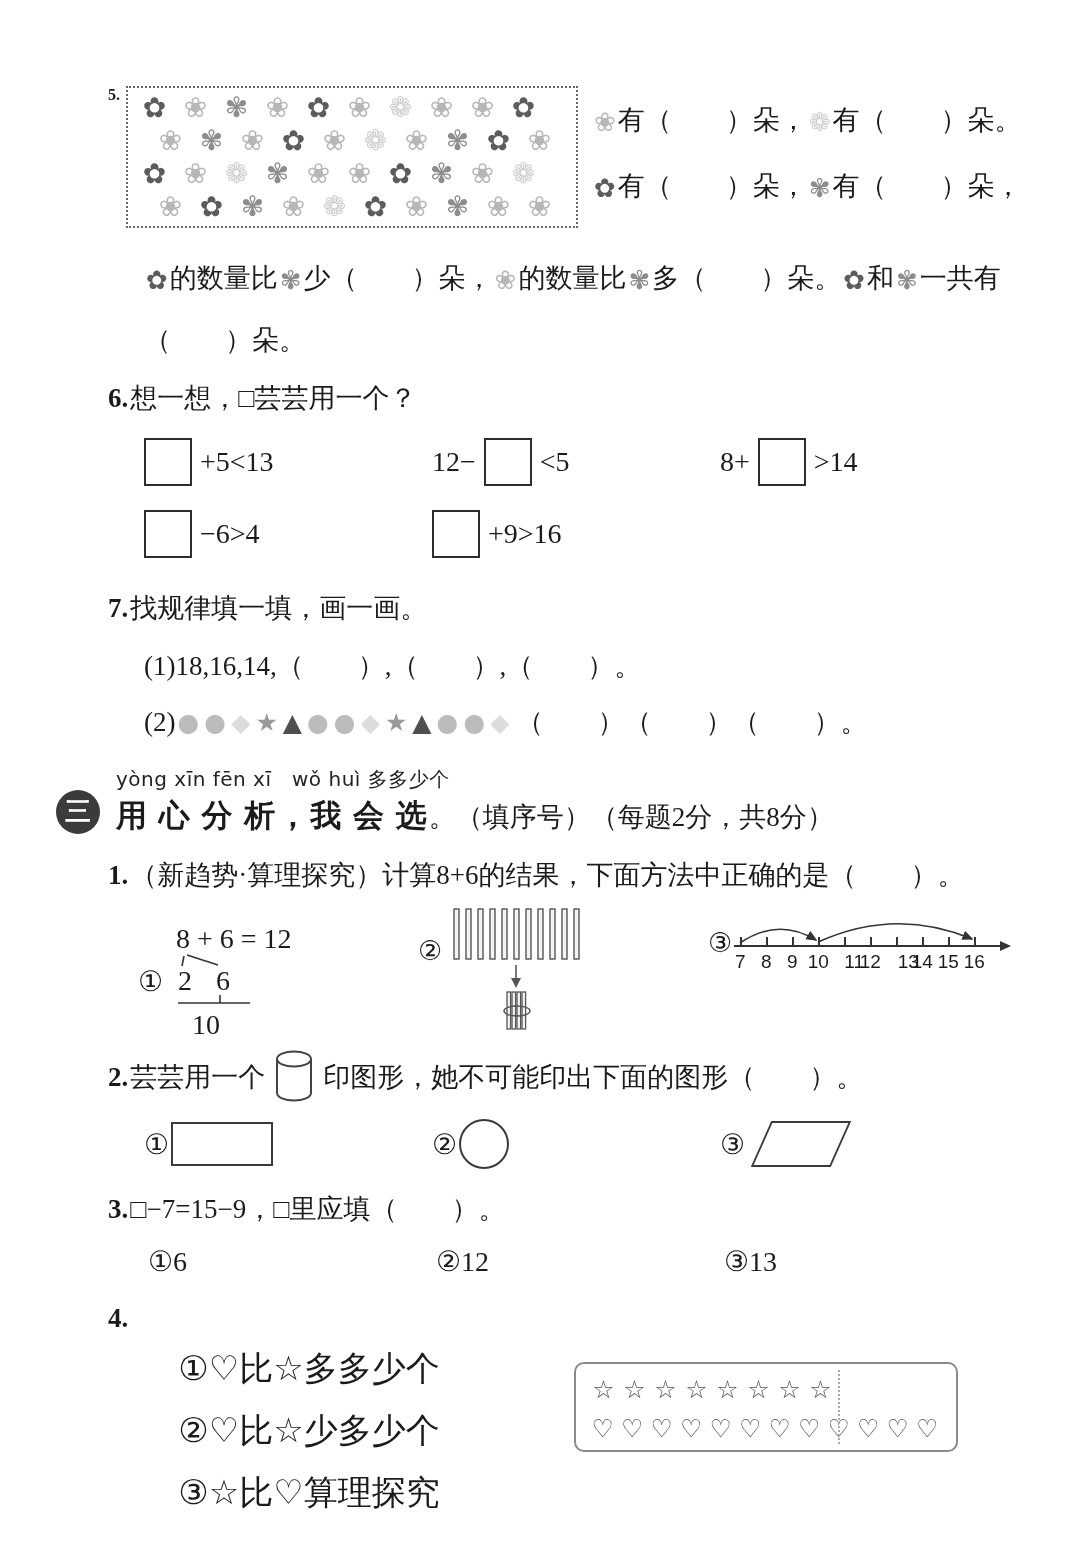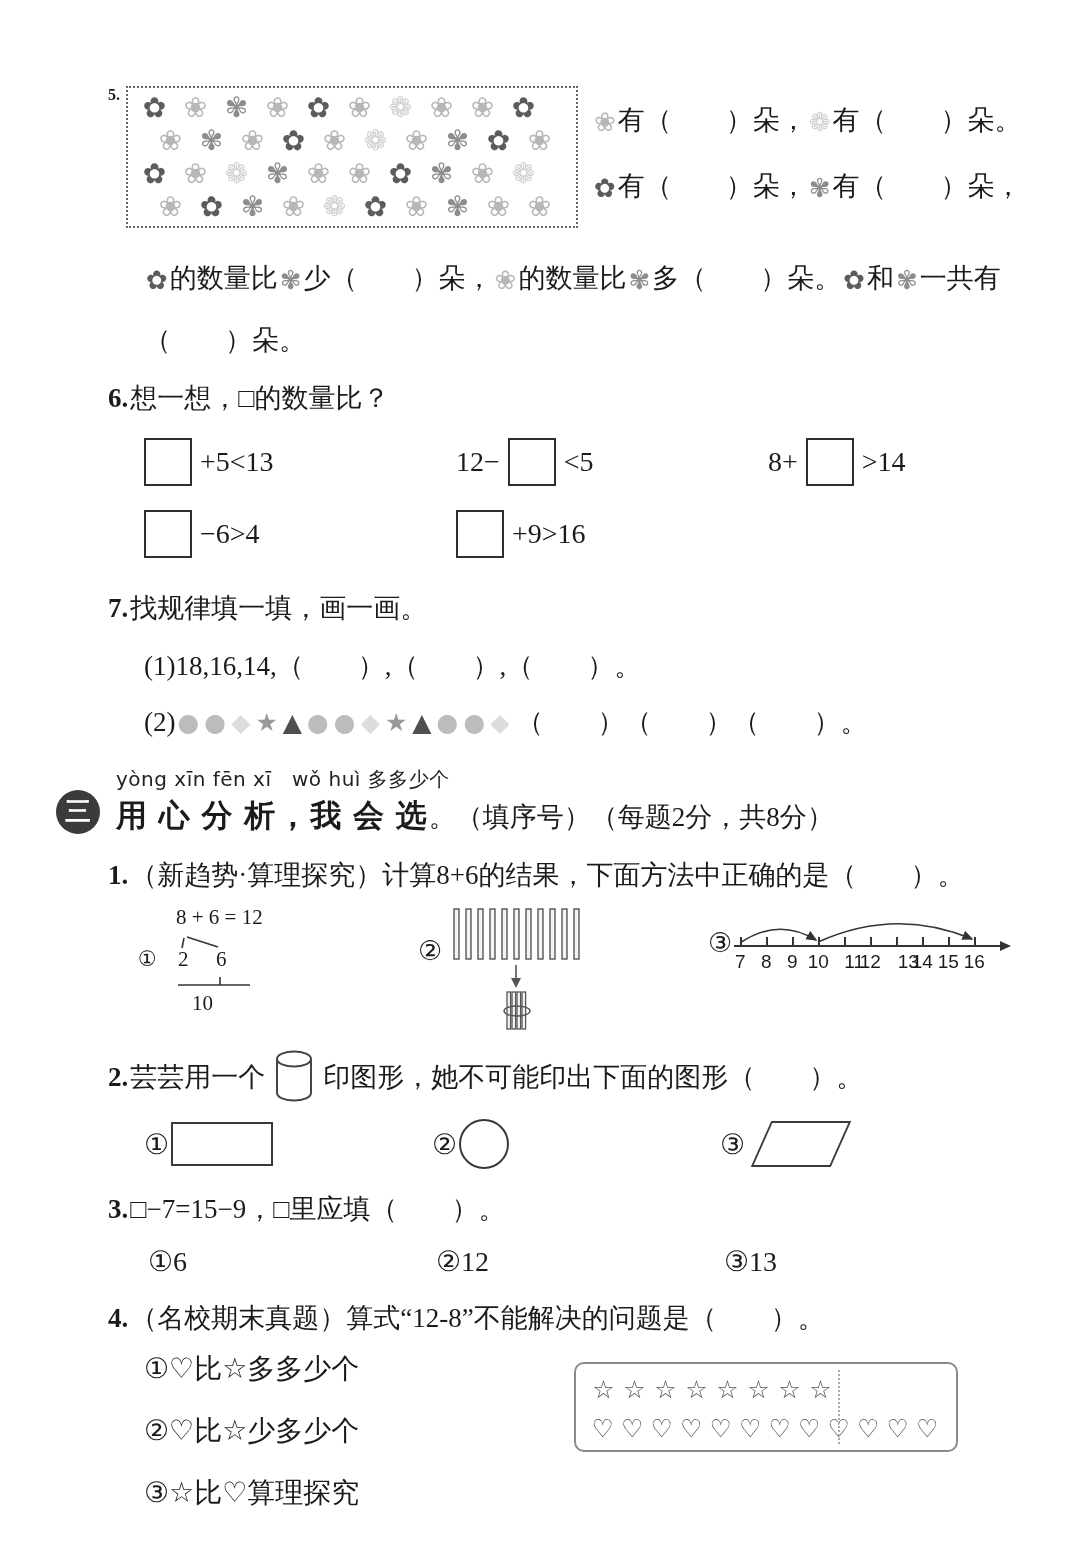--- a/index.html
+++ b/index.html
@@ -20,21 +20,21 @@
   .flower-row.offset{padding-left:16px;}
   .flower{display:inline-block;width:41px;text-align:center;font-size:28px;
           font-family:"DejaVu Sans",sans-serif;}
   .q5-right{margin-left:14px;padding-top:16px;font-size:27px;}
   .seg-line{margin-bottom:30px;white-space:nowrap;}
   .inline-flower{font-family:"DejaVu Sans",sans-serif;font-size:26px;margin:0 2px;vertical-align:-2px;}
   .q5-para{margin:14px 0 0 36px;font-size:27px;line-height:60px;width:884px;}
 
   
   .q-block{margin-top:10px;}
-  .q6-row{display:flex;margin:20px 0 0 36px;align-items:center;height:52px;gap:24px;}
+  .q6-row{display:flex;margin:20px 0 0 36px;align-items:center;height:52px;}
   .q6-item{display:flex;align-items:center;width:288px;font-size:28px;}
   .q6-item:last-child{width:auto;}
   .sqbox{display:inline-block;width:48px;height:48px;border:2px solid #2e2e2e;
          margin:0 8px;box-sizing:border-box;background:#fff;}
   .q6-item .pre:empty + .sqbox{margin-left:0;}
 
   
   .q7-item{margin:22px 0 0 36px;font-size:27px;display:flex;align-items:center;}
   .pshape{font-family:"DejaVu Sans",sans-serif;font-size:25px;margin-right:5px;line-height:1;}
 
@@ -43,21 +43,21 @@
   .badge{width:44px;height:44px;border-radius:50%;background:#3b3b3b;color:#fff;
          font-size:26px;font-weight:bold;text-align:center;line-height:44px;margin-top:24px;flex:0 0 44px;}
   .sh-text{margin-left:16px;}
   .pinyin{font-size:20px;font-family:"DejaVu Sans",sans-serif;letter-spacing:.5px;color:#222;}
   .sh-title{margin-top:2px;font-size:27px;display:flex;align-items:baseline;}
   .sh-bold{font-weight:bold;font-size:31px;letter-spacing:2px;}
 
   
   .qs{margin-top:20px;}
   .q1-opts{display:flex;margin:12px 0 0 30px;height:138px;}
-  .q1-opt1{position:relative;width:280px;font-size:21px;}
+  .q1-opt1{position:relative;width:280px;font-size:28px;margin-top:18px;}
   .q1-opt1 span{position:absolute;white-space:nowrap;}
   .q1-opt1 .eq{left:38px;top:0;}
   .q1-opt1 .lbl{left:0;top:42px;}
   .q1-opt1 .sa{left:40px;top:42px;}
   .q1-opt1 .sb{left:78px;top:42px;}
   .q1-opt1 .sum{left:54px;top:86px;}
   .bond{position:absolute;left:0;top:0;}
   .q1-opt2{display:flex;width:290px;}
   .q1-opt2 .lbl{font-size:27px;margin:30px 8px 0 0;}
   .q1-opt3{display:flex;}
@@ -76,21 +76,21 @@
   .shape-rect{width:98px;height:40px;border:2px solid #3a3a3a;margin-left:2px;}
   .shape-circle{width:46px;height:46px;border:2px solid #3a3a3a;border-radius:50%;margin-left:2px;}
   .shape-para{width:76px;height:42px;border:2px solid #3a3a3a;transform:skewX(-24deg);margin-left:16px;}
 
   
   .q3-opts{display:flex;margin:18px 0 0 40px;font-size:28px;}
   .q3-opt{width:288px;}
 
   
   .q4-bottom{display:flex;margin-top:14px;}
-  .q4-opts{margin-left:36px;font-size:28px;width:330px;}
+  .q4-opts{margin-left:36px;font-size:34px;width:330px;text-align:center;}
   .q4-opt{margin-bottom:24px;line-height:38px;}
   .q4-box{width:384px;height:90px;border:2px solid #8a8a8a;border-radius:10px;
           margin:12px 0 0 100px;position:relative;padding:5px 12px;box-sizing:border-box;}
   .q4-stars{display:grid;grid-template-columns:repeat(8,31px);height:40px;align-items:center;}
   .q4-hearts{display:grid;grid-template-columns:repeat(12,29.5px);height:38px;align-items:center;}
   .cell{text-align:center;font-size:25px;color:#555;font-family:"DejaVu Sans",sans-serif;}
   .q4-divider{position:absolute;left:262px;top:6px;bottom:6px;border-left:2px dotted #aaa;}
 </style>
 </head>
 <body>
@@ -108,21 +108,21 @@
     <div class="q5-right">
       <div class="seg-line"><span class="inline-flower" style="color: rgb(183, 183, 183);">❀</span><span>有（　　）朵，</span><span class="inline-flower" style="color: rgb(207, 207, 207);">❁</span><span>有（　　）朵。</span></div>
       <div class="seg-line"><span class="inline-flower" style="color: rgb(92, 92, 92);">✿</span><span>有（　　）朵，</span><span class="inline-flower" style="color: rgb(141, 141, 141);">✾</span><span>有（　　）朵，</span></div>
     </div>
   </div>
   <div class="q5-para"><span class="inline-flower" style="color: rgb(92, 92, 92);">✿</span><span>的数量比</span><span class="inline-flower" style="color: rgb(141, 141, 141);">✾</span><span>少（　　）朵，</span><span class="inline-flower" style="color: rgb(183, 183, 183);">❀</span><span>的数量比</span><span class="inline-flower" style="color: rgb(141, 141, 141);">✾</span><span>多（　　）朵。</span><span class="inline-flower" style="color: rgb(92, 92, 92);">✿</span><span>和</span><span class="inline-flower" style="color: rgb(141, 141, 141);">✾</span><span>一共有（　　）朵。</span></div>
 
   <div class="q-block">
     <div class="q-title">
       <span class="qnum">6.</span>
-      <span>想一想，□的数量比？</span>
+      <span>想一想，□芸芸用一个？</span>
     </div>
     <div class="q6-row">
       <div class="q6-item">
         <span class="pre"></span>
           <span class="sqbox"></span>
           <span>+5&lt;13</span>
       </div>
       <div class="q6-item">
         <span class="pre">12−</span>
           <span class="sqbox"></span>
@@ -307,21 +307,20 @@
     <div class="q3-opts">
       <span class="q3-opt">①6</span>
       <span class="q3-opt">②12</span>
       <span class="q3-opt">③13</span>
     </div>
   </div>
 
   <div class="qs" style="margin-top:22px;">
     <div class="q-title">
       <span class="qnum">4.</span>
-      <span>（名校期末真题）算式“12-8”不能解决的问题是（　　）。</span>
     </div>
     <div class="q4-bottom">
       <div class="q4-opts">
         <div class="q4-opt">①♡比☆多多少个</div>
         <div class="q4-opt">②♡比☆少多少个</div>
         <div class="q4-opt">③☆比♡算理探究</div>
       </div>
       <div class="q4-box">
         <div class="q4-stars">
             <span class="cell">☆</span>

